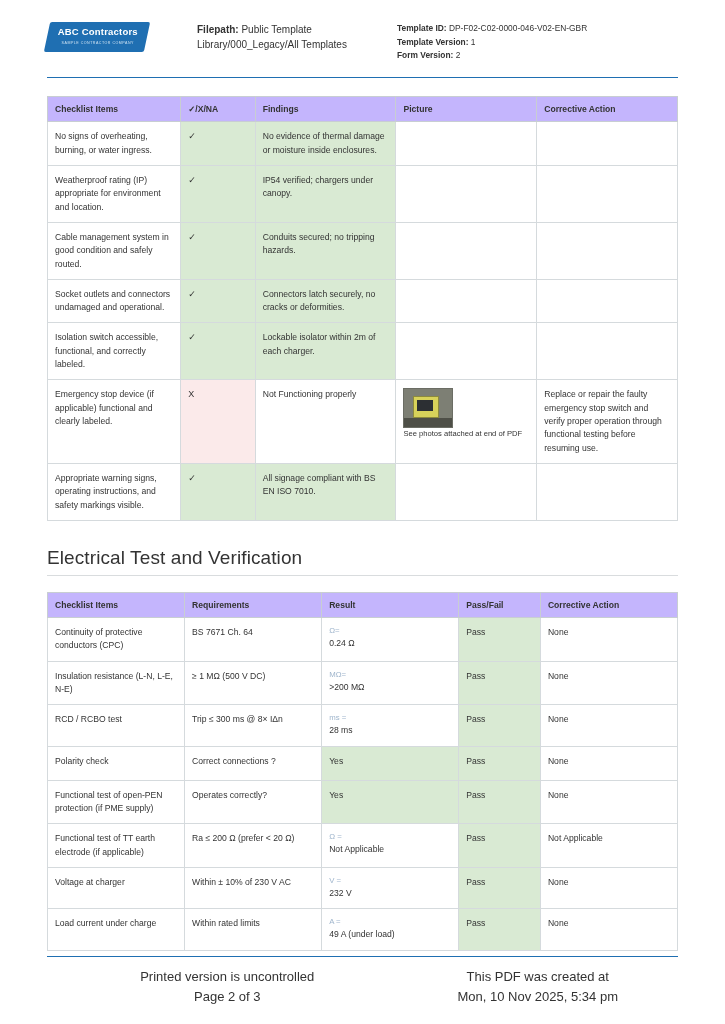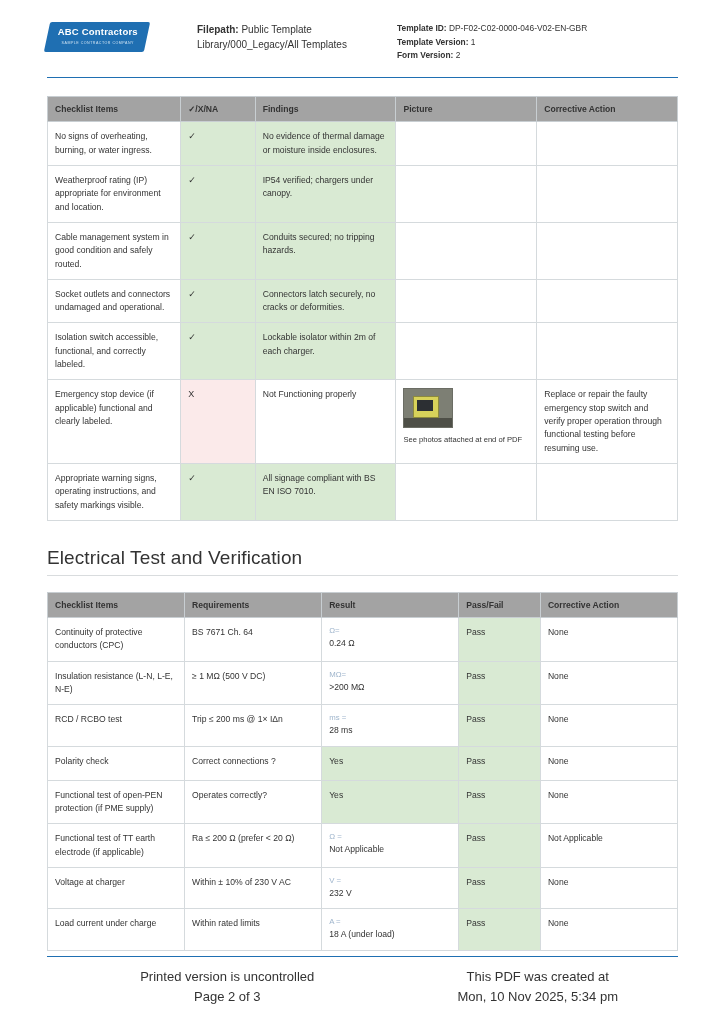--- a/index.html
+++ b/index.html
@@ -75,21 +75,21 @@
     margin: 0 0 18px 0;
   }
 
   
   table {
     width: 100%;
     border-collapse: collapse;
     table-layout: fixed;
   }
   th {
-    background: #a3a3a3;
+    background: #c4b5fd;
     border: 1px solid #c8ced2;
     font-size: 8.6px;
     font-weight: bold;
     text-align: left;
     padding: 7px 7px;
     color: #333;
     vertical-align: middle;
   }
   td {
     border: 1px solid #d5dadd;
@@ -128,21 +128,21 @@
     background: #2c2f33;
   }
   .photo .pshadow {
     position: absolute;
     left: 0; bottom: 0; width: 100%; height: 9px;
     background: rgba(40,40,35,.55);
   }
   .photo-cap {
     font-size: 7.6px;
     line-height: 1.45;
-    margin-top: 6px;
+    margin-top: 0;
     color: #333;
   }
 
   
   h2.section {
     font-size: 19px;
     font-weight: normal;
     color: #333;
     margin: 26px 0 6px 0;
     letter-spacing: .1px;
@@ -330,21 +330,21 @@
           <td>≥ 1 MΩ (500 V DC)</td>
           <td>
             <span class="unit">MΩ=</span>
             <span class="val">&gt;200 MΩ</span>
           </td>
           <td class="cell-green">Pass</td>
           <td>None</td>
         </tr>
         <tr>
           <td>RCD / RCBO test</td>
-          <td>Trip ≤ 200 ms @ 1× IΔn</td>
+          <td>Trip ≤ 300 ms @ 8× IΔn</td>
           <td>
             <span class="unit">ms =</span>
             <span class="val">28 ms</span>
           </td>
           <td class="cell-green">Pass</td>
           <td>None</td>
         </tr>
         <tr>
           <td>Polarity check</td>
           <td>Correct connections ?</td>
@@ -381,21 +381,21 @@
             <span class="val">232 V</span>
           </td>
           <td class="cell-green">Pass</td>
           <td>None</td>
         </tr>
         <tr>
           <td>Load current under charge</td>
           <td>Within rated limits</td>
           <td>
             <span class="unit">A =</span>
-            <span class="val">18 A (under load)</span>
+            <span class="val">49 A (under load)</span>
           </td>
           <td class="cell-green">Pass</td>
           <td>None</td>
         </tr>
       </tbody>
   </table>
 
   <div class="footer">
     <div class="hr-blue"></div>
     <div class="footer-row">

